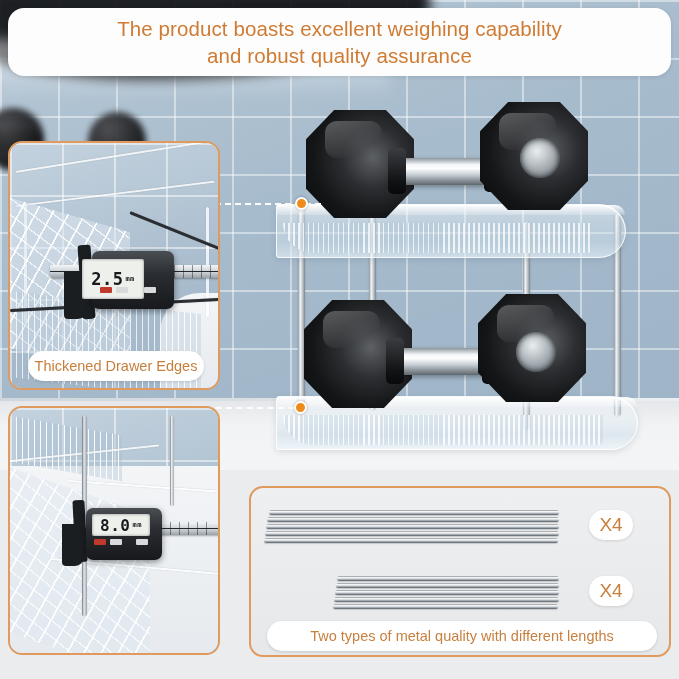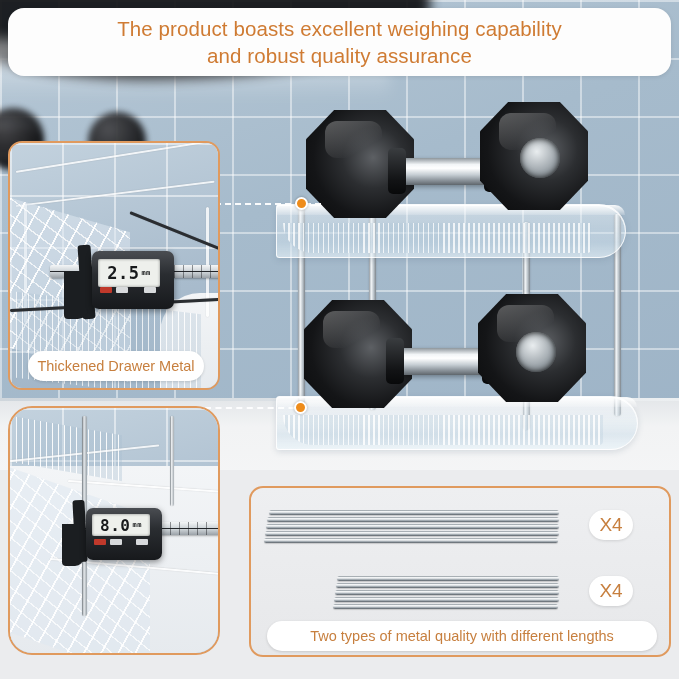--- a/index.html
+++ b/index.html
@@ -332,35 +332,35 @@
     <div class="wire dark" style="left:120px; top:68px; width:96px; height:3px; transform:rotate(22deg);"></div>
     <div class="wire dark" style="left:0px; top:166px; width:210px; height:3px; transform:rotate(-3deg);"></div>
 
     <div class="caliper" style="left:40px; top:98px;">
       <div class="cal-beam" style="left:0px; top:24px; width:172px;">
         <div class="ticks"></div>
       </div>
       <div class="cal-jaw" style="left:30px; top:4px; width:13px; height:74px; border-radius:3px; transform:rotate(-4deg);"></div>
       <div class="cal-jaw" style="left:14px; top:30px; width:24px; height:48px; border-radius:0 0 10px 4px;"></div>
       <div class="cal-body" style="left:42px; top:10px; width:82px; height:58px;"></div>
-      <div class="cal-screen" style="left:48px; top:18px; width:62px; height:28px;">
+      <div class="cal-screen" style="left:32px; top:18px; width:62px; height:40px;">
         <span class="cal-read" style="font-size:17px;">2.5</span>
         <span class="cal-read cal-unit">mm</span>
       </div>
       <div class="cal-btn red" style="left:50px; top:46px;"></div>
       <div class="cal-btn" style="left:66px; top:46px;"></div>
       <div class="cal-btn" style="left:94px; top:46px;"></div>
     </div>
 
     <div class="pill" style="left:18px; top:208px; width:176px; height:30px; font-size:14.5px;">
-      <span>Thickened Drawer Metal</span>
+      <span>Thickened Drawer Edges</span>
     </div>
   </div>
 
-  <div class="panel" style="left:8px; top:406px; width:212px; height:249px;border-radius:24px;">
+  <div class="panel" style="left:8px; top:406px; width:212px; height:249px;">
     <div class="tile-bg"></div>
     <div class="white-field" style="left:0px; top:58px; width:212px; height:191px;"></div>
 
     <div class="grid-panel" style="left:-10px; top:82px; width:150px; height:165px; transform:skewY(19deg);"></div>
     <div class="ribs-panel" style="left:6px; top:18px; width:106px; height:46px; transform:skewY(10deg);"></div>
     <div class="wire thin" style="left:0px; top:52px; width:150px; height:2px; transform:rotate(-6deg);"></div>
     <div class="wire thin" style="left:58px; top:72px; width:160px; height:2px; transform:rotate(4deg);"></div>
     <div class="wire thin" style="left:40px; top:150px; width:178px; height:2px; transform:rotate(5deg);"></div>
     <div class="wire" style="left:72px; top:8px; width:5px; height:200px;
          background:linear-gradient(to right,#6f767c,#e6eaed 40%,#9aa2a8);"></div>

